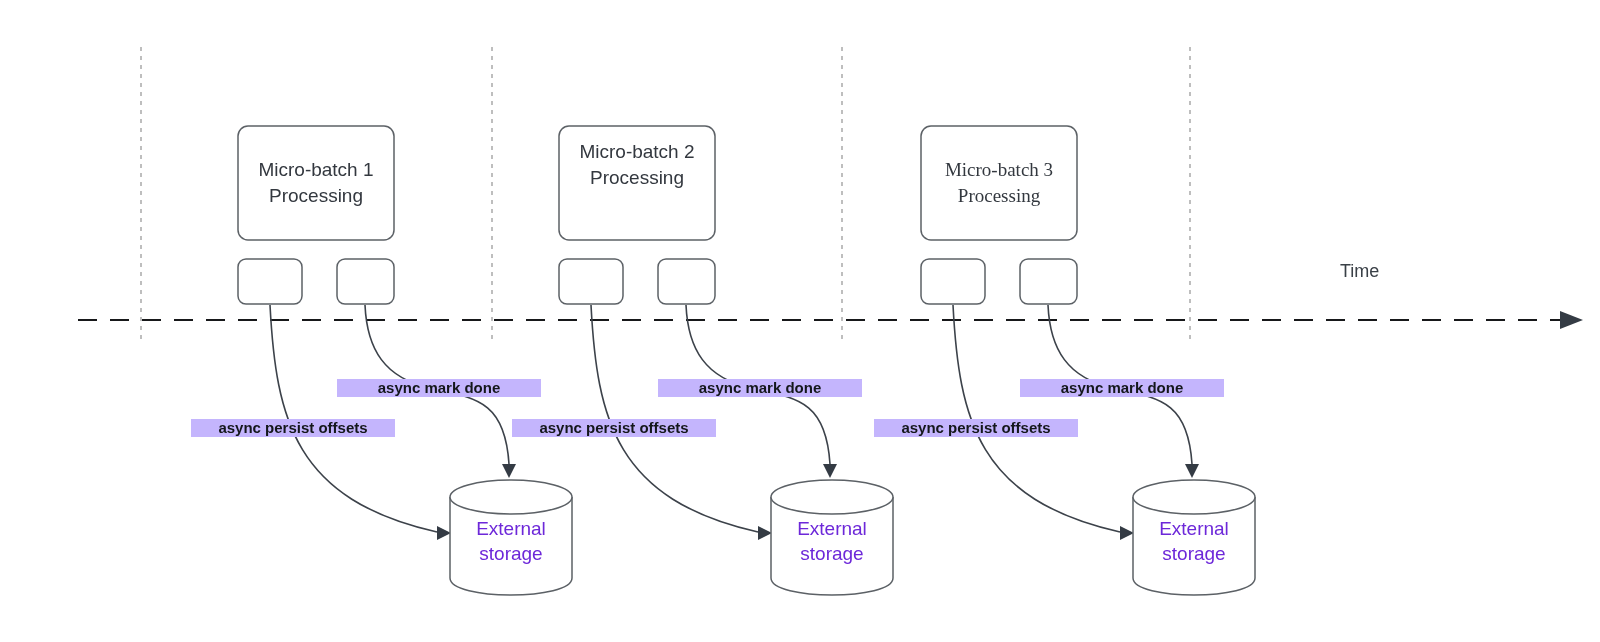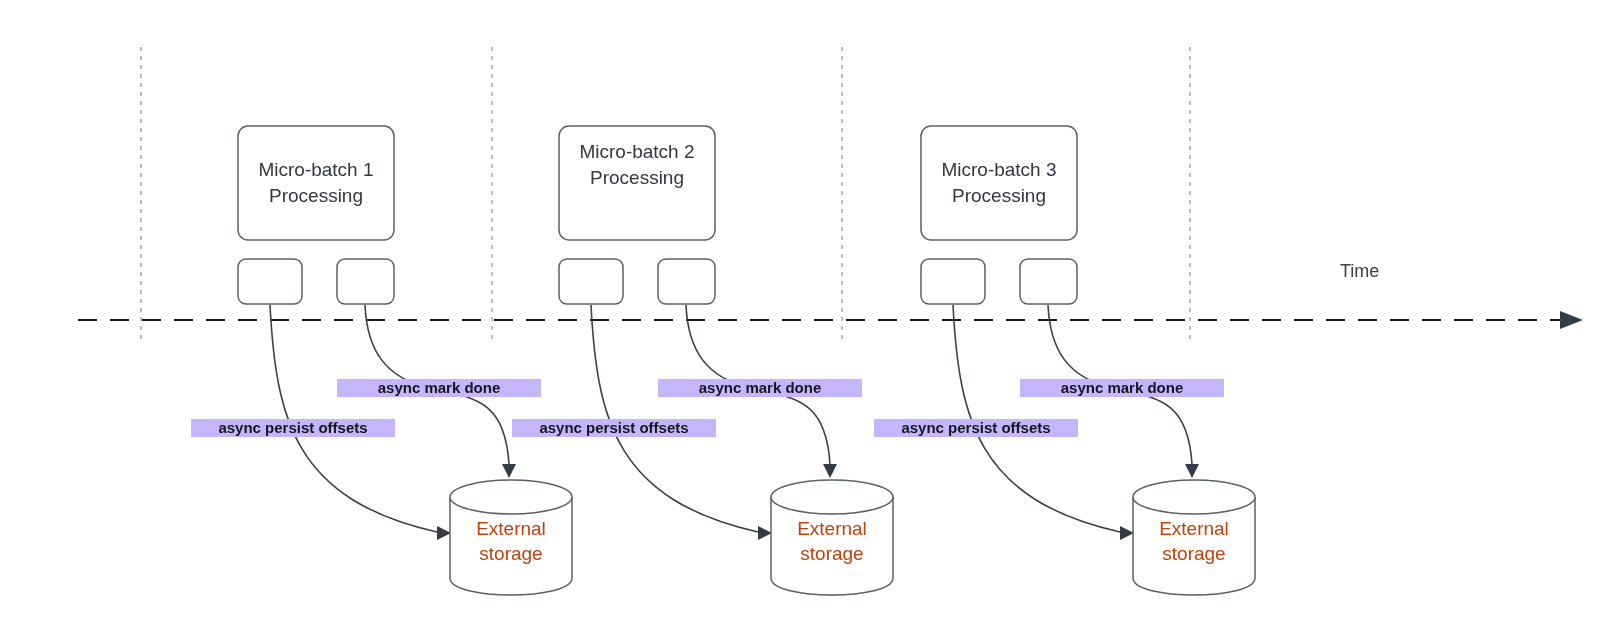--- a/index.html
+++ b/index.html
@@ -11,21 +11,21 @@
     overflow:hidden;
   }
   .canvas svg{position:absolute;left:0;top:0;}
   .txt{position:absolute;color:#383e45;}
   .box-label{
     display:flex;flex-direction:column;align-items:center;justify-content:center;
     font-size:19px;line-height:26px;text-align:center;color:#33383f;
   }
   .cyl-label{
     display:flex;flex-direction:column;align-items:center;justify-content:center;
-    font-size:19px;line-height:25px;text-align:center;color:#c2410c;
+    font-size:19px;line-height:25px;text-align:center;color:#6d28d9;
   }
   .arrow-label{
     font-size:15px;font-weight:bold;line-height:18px;text-align:center;
     color:#14171b;background:#c4b5fd;padding:0 2px;
   }
   .time-label{font-size:18px;color:#3a4047;text-align:left;}
   .gridline{stroke:#a3a3a3;stroke-width:1.4;stroke-dasharray:4 5;fill:none;}
   .tline{stroke:#17181a;stroke-width:2;stroke-dasharray:19 13;fill:none;}
   .shape{fill:#ffffff;stroke:#5c6166;stroke-width:1.5;}
   .curve{fill:none;stroke:#3c424a;stroke-width:1.6;}
@@ -98,21 +98,21 @@
     <span>Micro-batch 2</span>
     <span>Processing</span>
   </div>
   <div class="txt arrow-label" style="left:512px;top:419px;width:200px;">async persist offsets</div>
   <div class="txt arrow-label" style="left:658px;top:379px;width:200px;">async mark done</div>
   <div class="txt cyl-label" style="left:771px;top:503px;width:122px;height:75px;">
     <span>External</span>
     <span>storage</span>
   </div>
 
-  <div class="txt box-label" style="left:921px;top:126px;width:156px;height:114px;">
+  <div class="txt box-label" style="left:921px;top:126px;width:156px;height:114px;font-family:Liberation Serif, serif;">
     <span>Micro-batch 3</span>
     <span>Processing</span>
   </div>
   <div class="txt arrow-label" style="left:874px;top:419px;width:200px;">async persist offsets</div>
   <div class="txt arrow-label" style="left:1020px;top:379px;width:200px;">async mark done</div>
   <div class="txt cyl-label" style="left:1133px;top:503px;width:122px;height:75px;">
     <span>External</span>
     <span>storage</span>
   </div>
 

